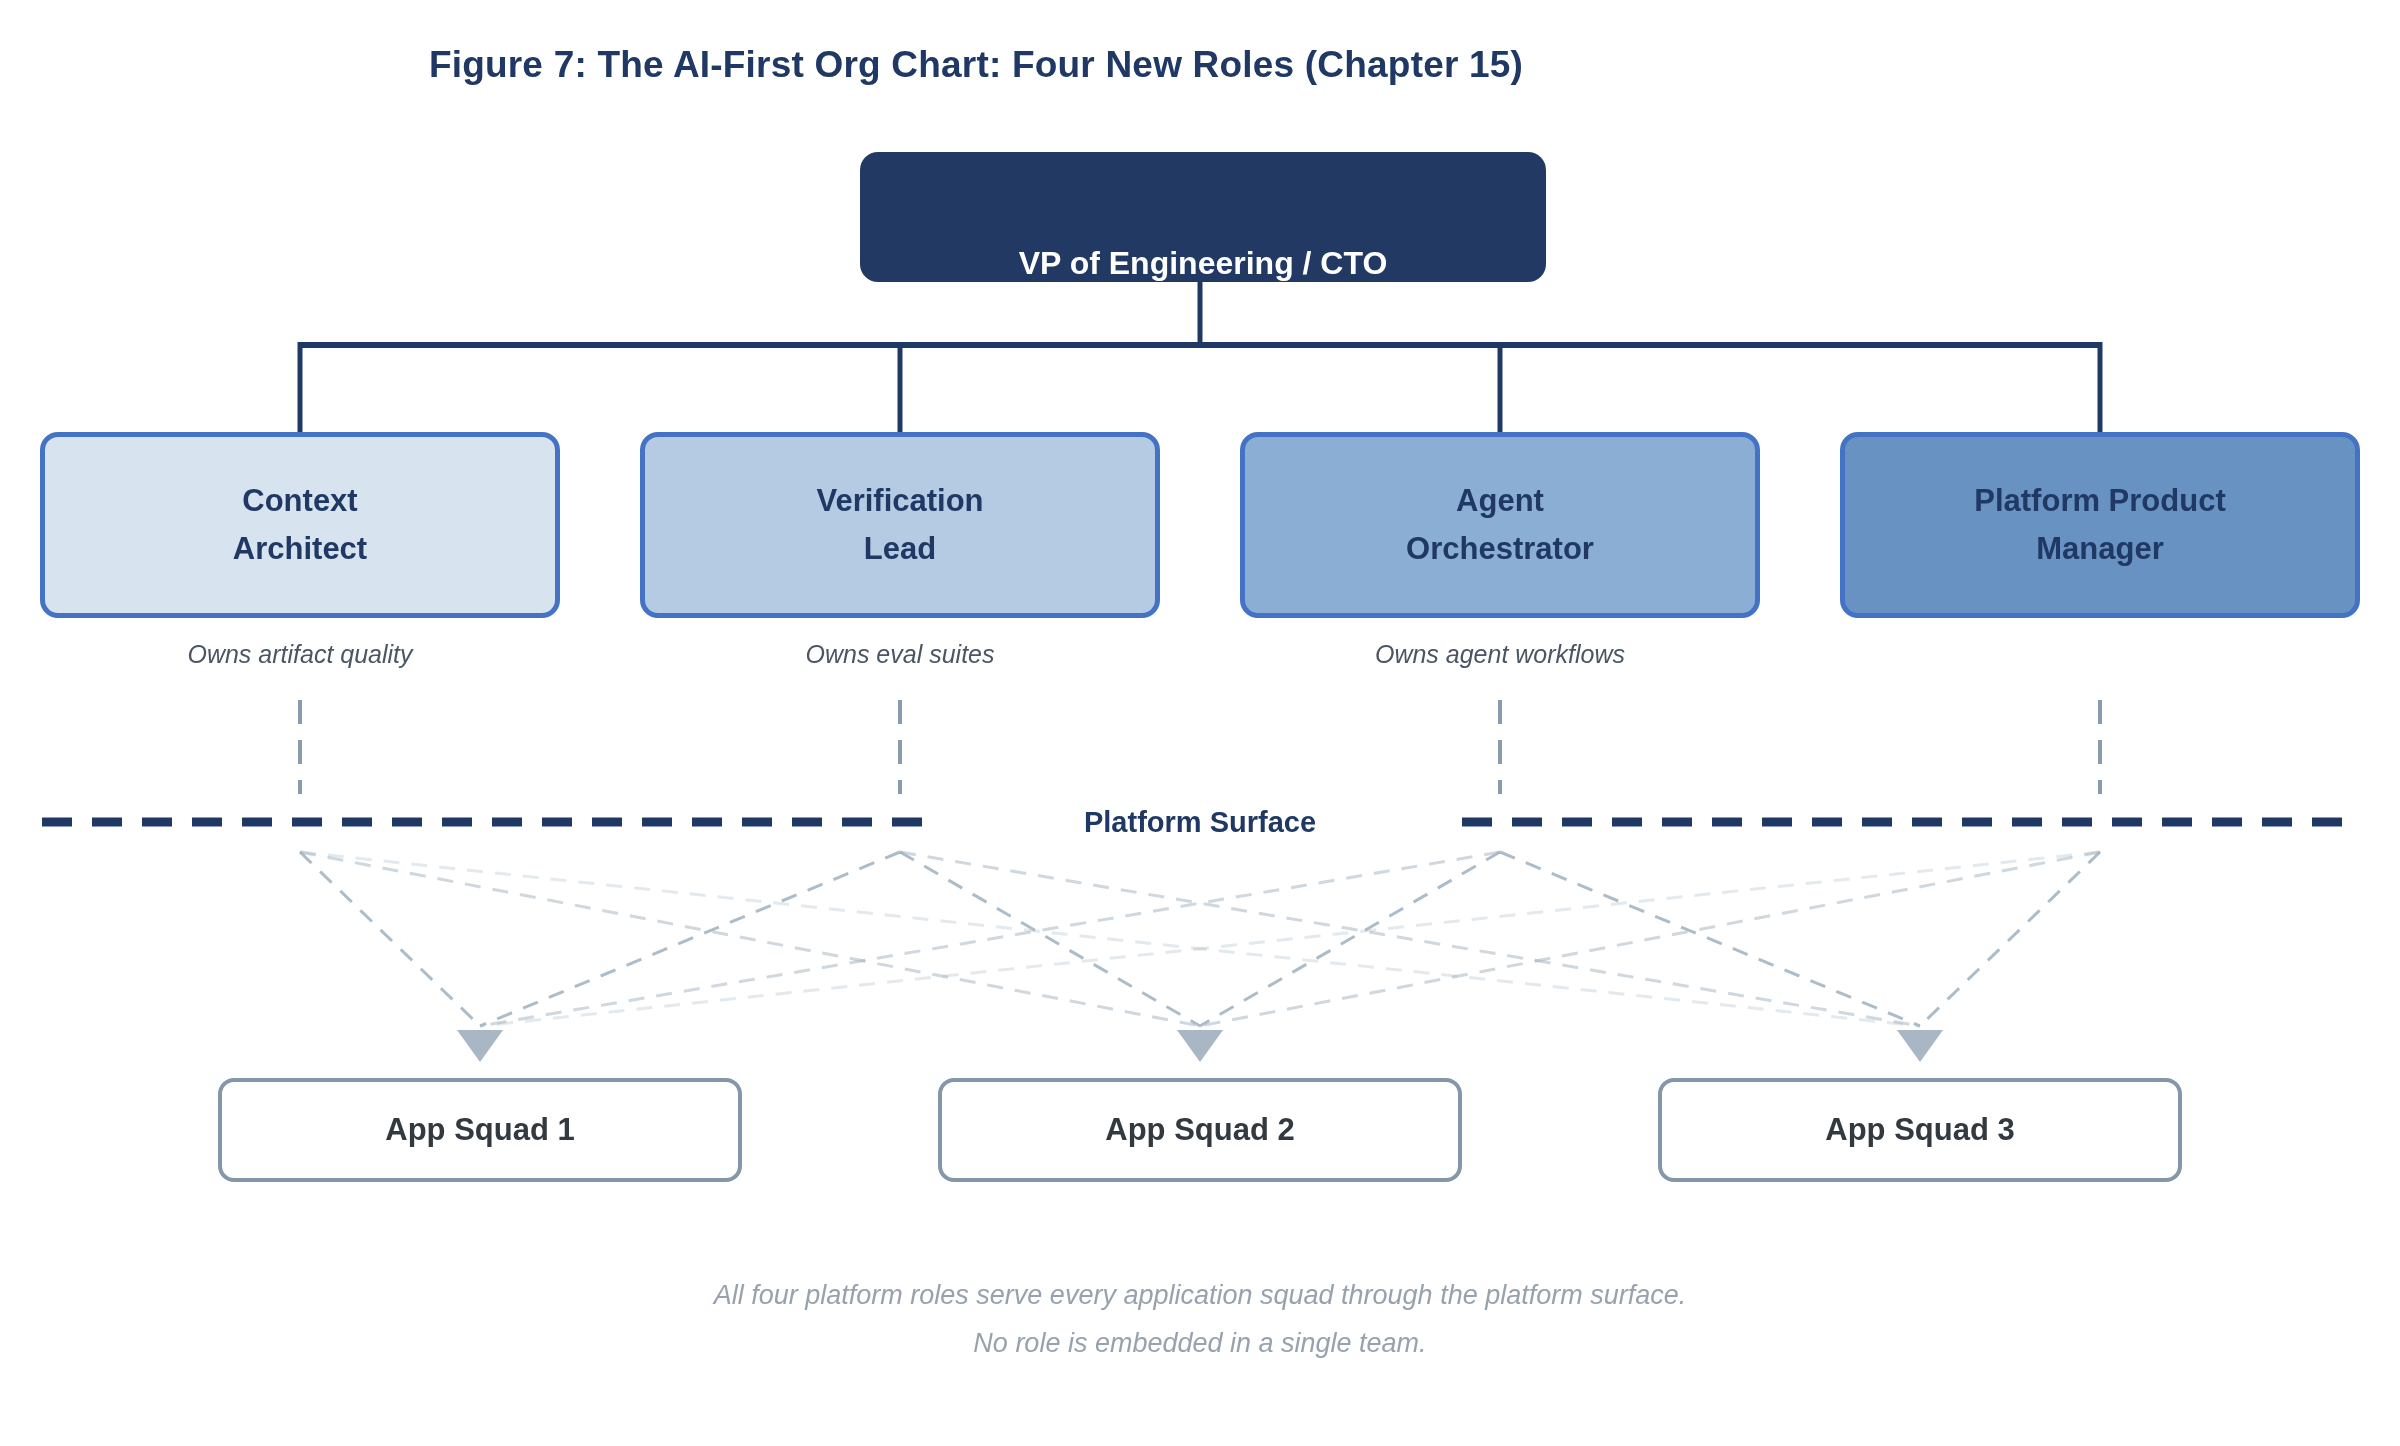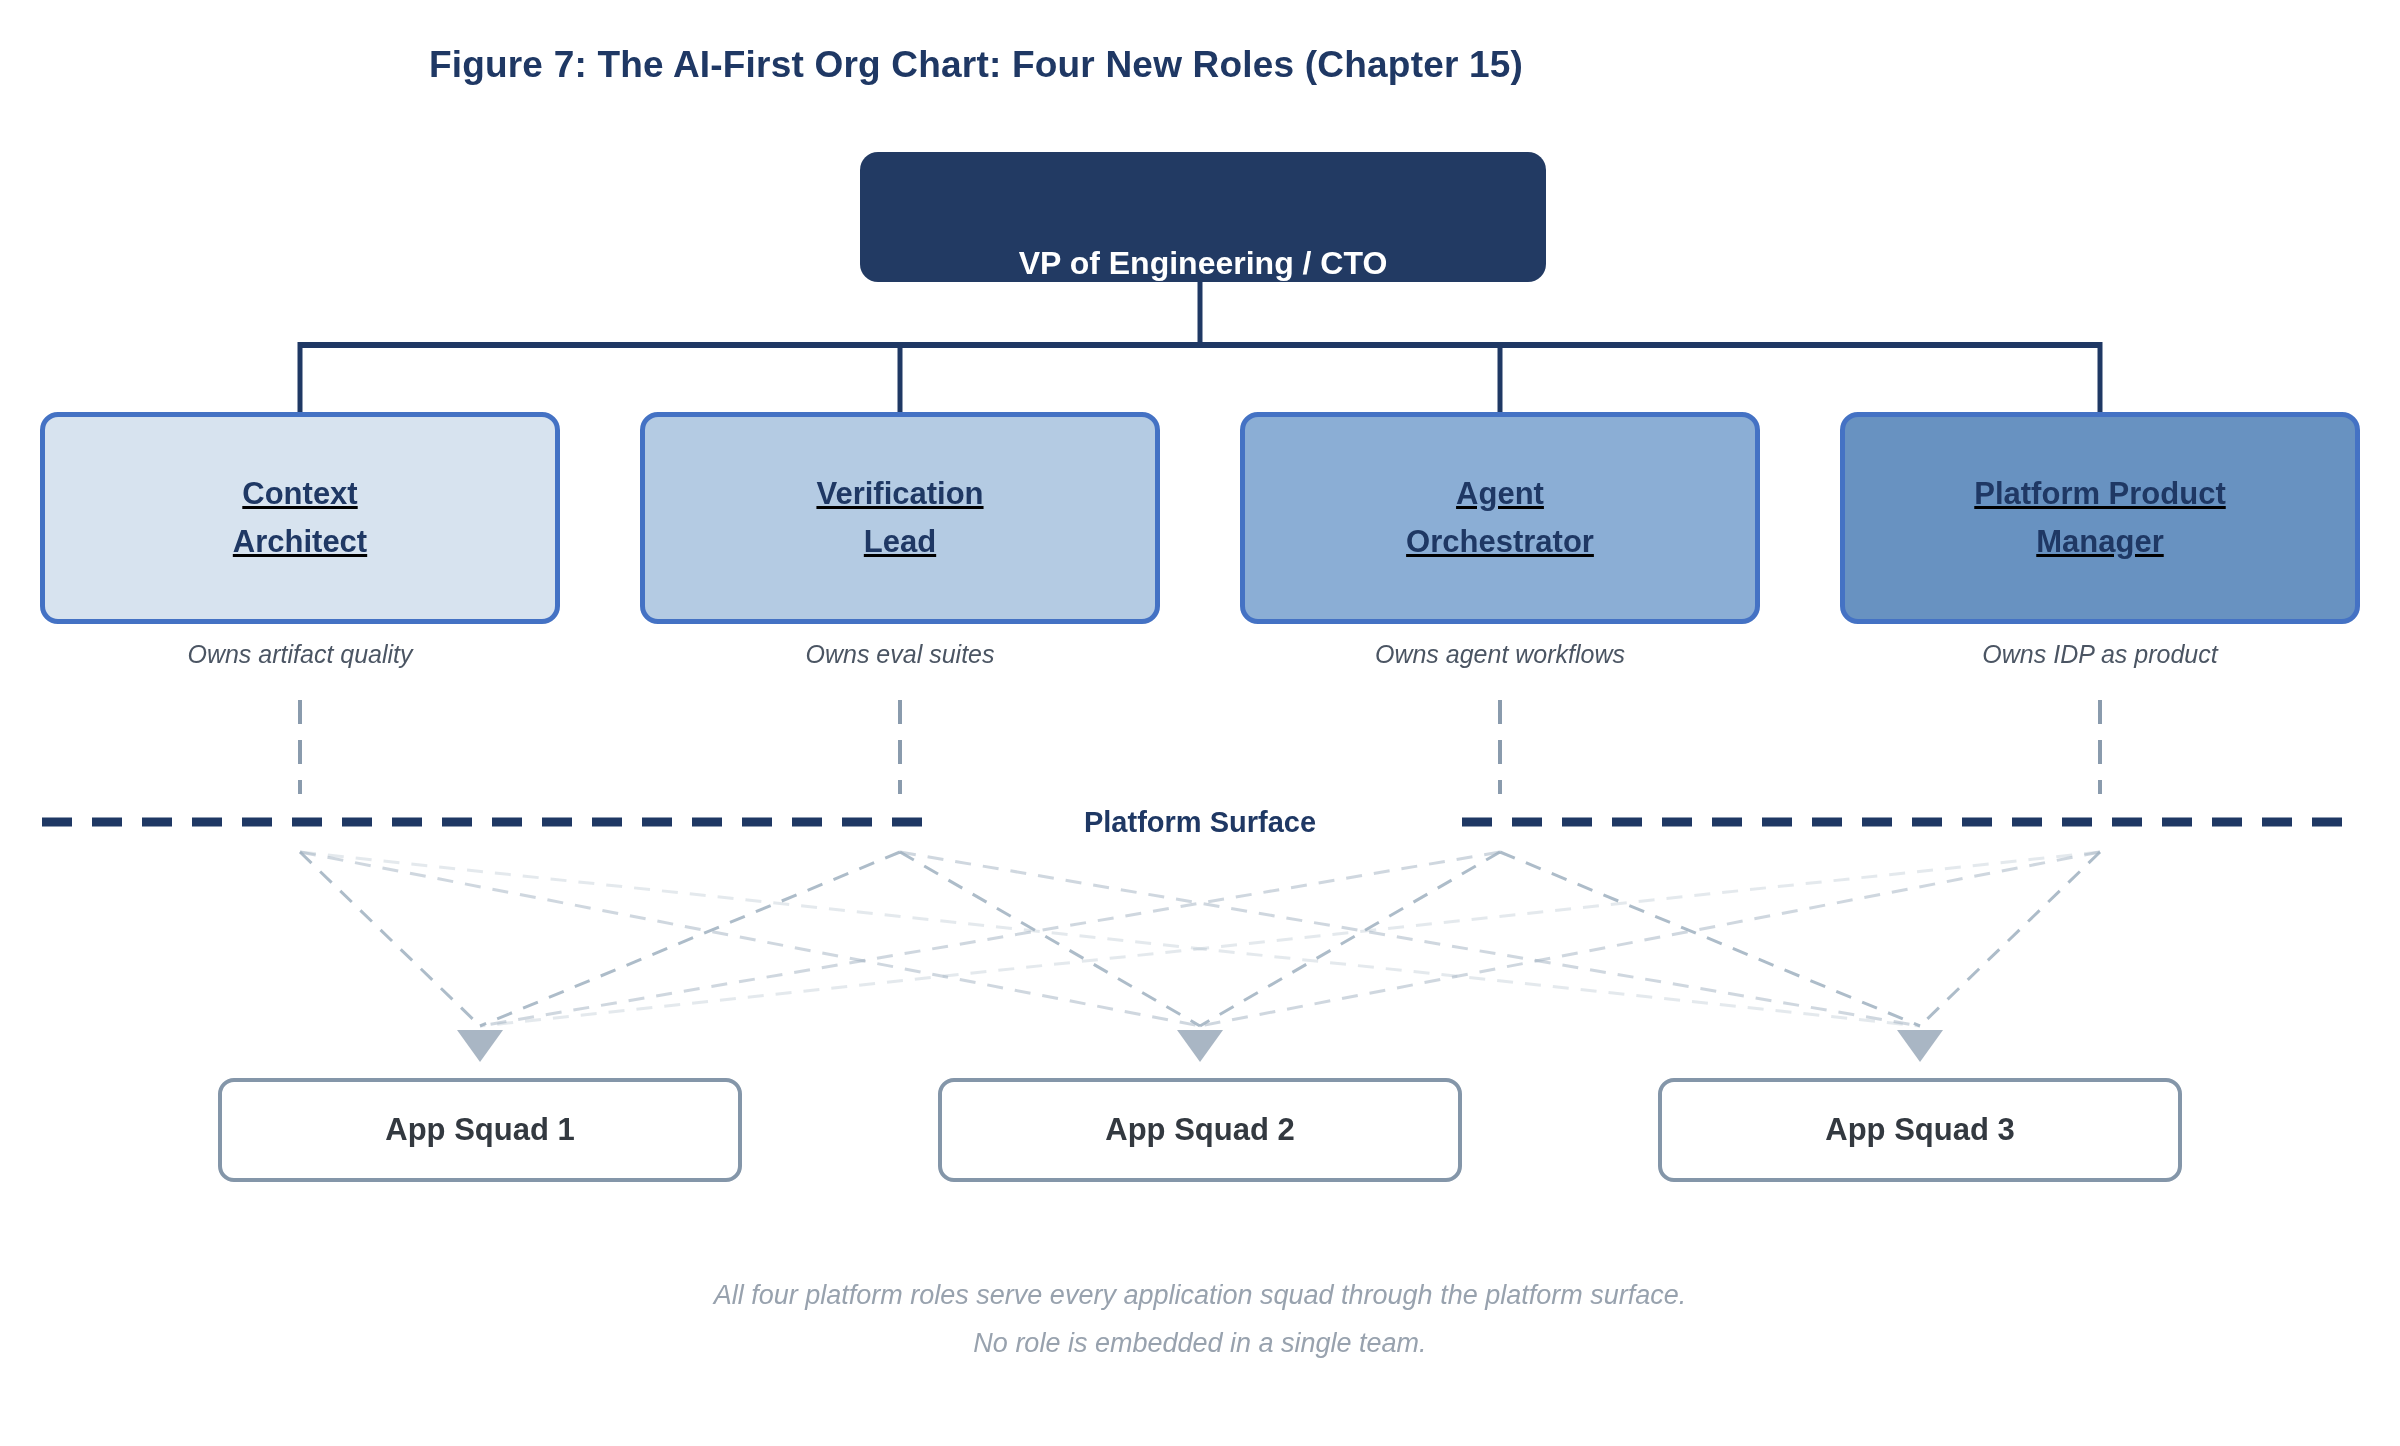--- a/index.html
+++ b/index.html
@@ -23,23 +23,23 @@
     font-size:37px;font-weight:700;color:var(--navy);letter-spacing:.2px;
   }
   .vp-box{
     position:absolute;left:860px;top:152px;width:686px;height:130px;
     background:var(--vp_fill);border-radius:18px;
     display:flex;align-items:flex-end;justify-content:center;
   }
   .vp-box span{color:#fff;font-size:32px;font-weight:700;}
   svg.connectors{position:absolute;left:0;top:0;width:2400px;height:1446px;pointer-events:none;}
   .role-box{
-    position:absolute;top:412px;width:520px;height:212px;
+    position:absolute;top:432px;width:520px;height:186px;
     border:5px solid var(--border_blue);border-radius:18px;box-sizing:border-box;
-    display:flex;align-items:center;justify-content:center;text-align:center;text-decoration:underline;
+    display:flex;align-items:center;justify-content:center;text-align:center;
   }
   .role-box span{
     color:var(--role_text);font-size:31px;font-weight:700;line-height:1.55;
     white-space:pre-line;
   }
   .rb0{left:40px;}  .rb1{left:640px;}  .rb2{left:1240px;align-items:center;}  .rb3{left:1840px;}
   .caption{
     position:absolute;top:640px;width:520px;text-align:center;
     font-size:25px;font-style:italic;color:var(--caption_gray);
   }
@@ -130,21 +130,20 @@
 Orchestrator</span>
   </div>
   <div class="role-box rb3" style="background: rgb(104, 146, 193);">
     <span>Platform Product
 Manager</span>
   </div>
 
   <div class="caption cp0">Owns artifact quality</div>
   <div class="caption cp1">Owns eval suites</div>
   <div class="caption cp2">Owns agent workflows</div>
-  <div class="caption cp3">Owns IDP as product</div>
 
   <div class="platform-label">Platform Surface</div>
 
   <div class="squad-box sq0">
     <span>App Squad 1</span>
   </div>
   <div class="squad-box sq1">
     <span>App Squad 2</span>
   </div>
   <div class="squad-box sq2">

